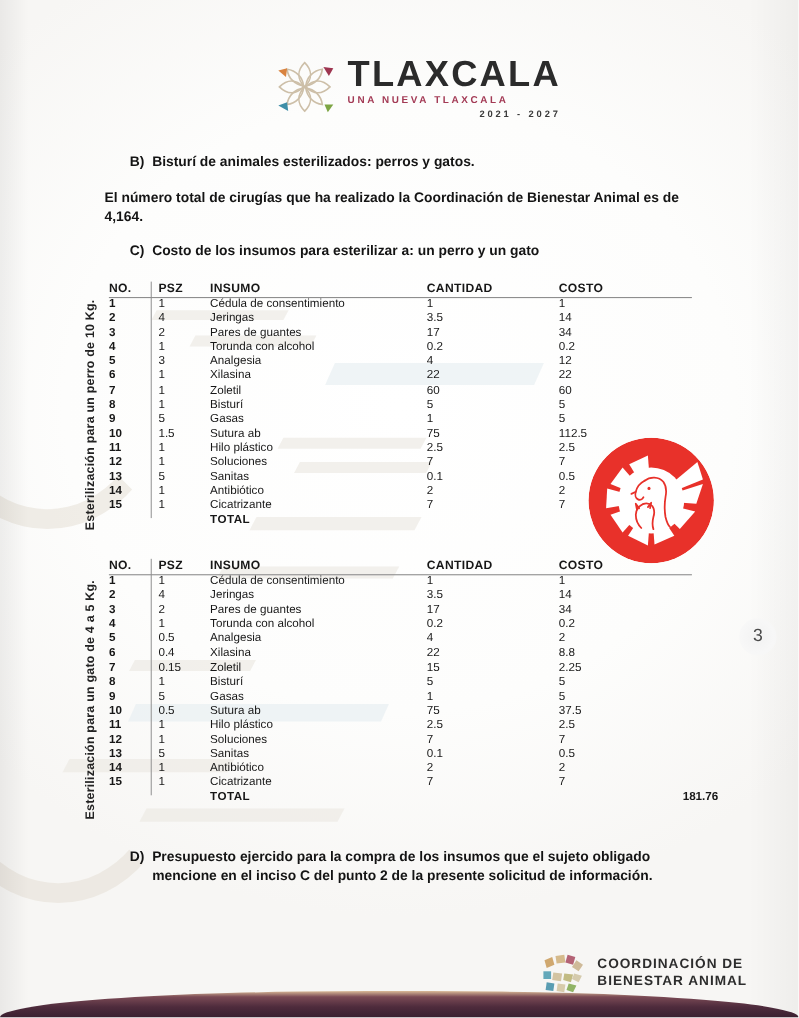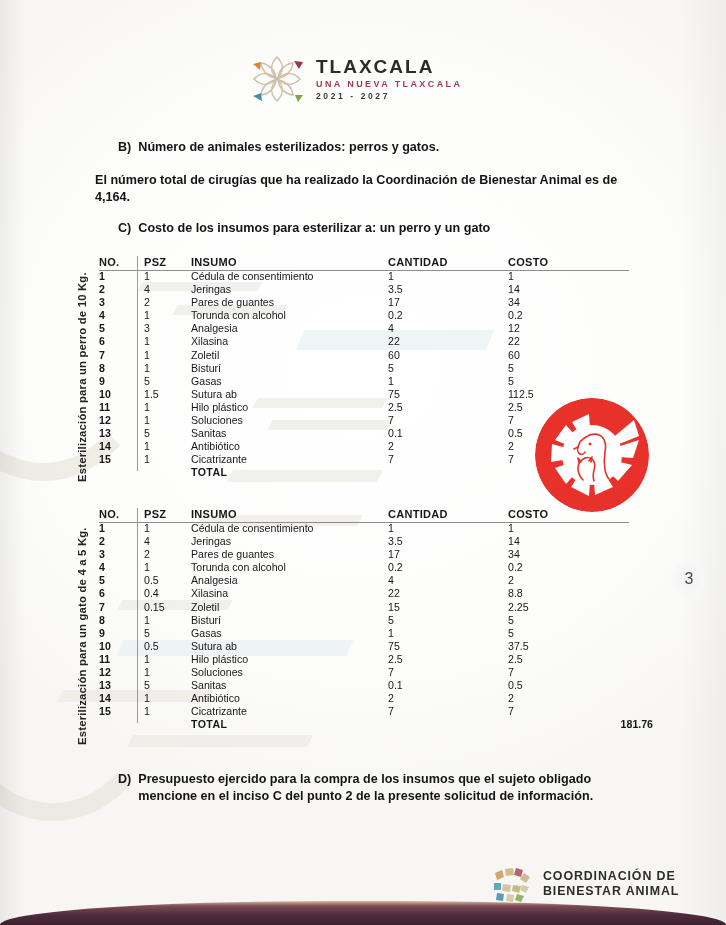--- a/index.html
+++ b/index.html
@@ -40,27 +40,27 @@
   .wm-band{
     position:absolute;background:#edeae4;opacity:.7;pointer-events:none;
   }
   .wm-blue{position:absolute;background:#e7eef1;opacity:.65;pointer-events:none;}
 
   
   #hdr{position:absolute;left:248px;top:50px;width:230px;height:58px;display:flex;align-items:center;gap:10px;}
   .rosette{width:58px;height:56px;flex:0 0 auto;}
   .logo-txt{display:flex;flex-direction:column;justify-content:center;}
   .logo-main{
-    font-size:19px;font-weight:bold;letter-spacing:2.0px;color:#2b2b2b;line-height:1;
+    font-size:33px;font-weight:bold;letter-spacing:2.0px;color:#2b2b2b;line-height:1;
   }
   .logo-sub{
     font-size:9px;font-weight:bold;letter-spacing:2.4px;color:#a33a55;margin-top:4px;line-height:1;
   }
   .logo-yrs{
-    font-size:8.5px;font-weight:bold;letter-spacing:2.6px;color:#3a3a3a;margin-top:3px;line-height:1;
+    font-size:8.5px;font-weight:bold;letter-spacing:2.6px;color:#3a3a3a;margin-top:3px;line-height:1;text-align:right;
   }
 
   
   .para{position:absolute;font-size:12.6px;line-height:17px;color:#141414;}
   .bold{font-weight:bold;}
   .hang{display:flex;gap:7px;}
   .hang .lbl{font-weight:bold;flex:0 0 auto;}
   .hang .bdy{font-weight:bold;}
 
   
@@ -150,21 +150,21 @@
     </svg>
     <div class="logo-txt">
       <div class="logo-main">TLAXCALA</div>
       <div class="logo-sub">UNA NUEVA TLAXCALA</div>
       <div class="logo-yrs">2021 - 2027</div>
     </div>
   </div>
 
   <div class="para hang" style="left:118px;top:139px;width:520px;">
     <span class="lbl">B)</span>
-    <span class="bdy">Número de animales esterilizados: perros y gatos.</span>
+    <span class="bdy">Bisturí de animales esterilizados: perros y gatos.</span>
   </div>
   <div class="para bold" style="left:95px;top:172px;width:540px;">El número total de cirugías que ha realizado la Coordinación de Bienestar Animal es de 4,164.</div>
 
   <div class="para hang" style="left:118px;top:220px;width:520px;">
     <span class="lbl">C)</span>
     <span class="bdy">Costo de los insumos para esterilizar a: un perro y un gato</span>
   </div>
 
   <div class="vlabel" style="left:76px;top:250px;height:232px;">Esterilización para un perro de 10 Kg.</div>
   <div class="vlabel" style="left:76px;top:500px;height:245px;">Esterilización para un gato de 4 a 5 Kg.</div>

